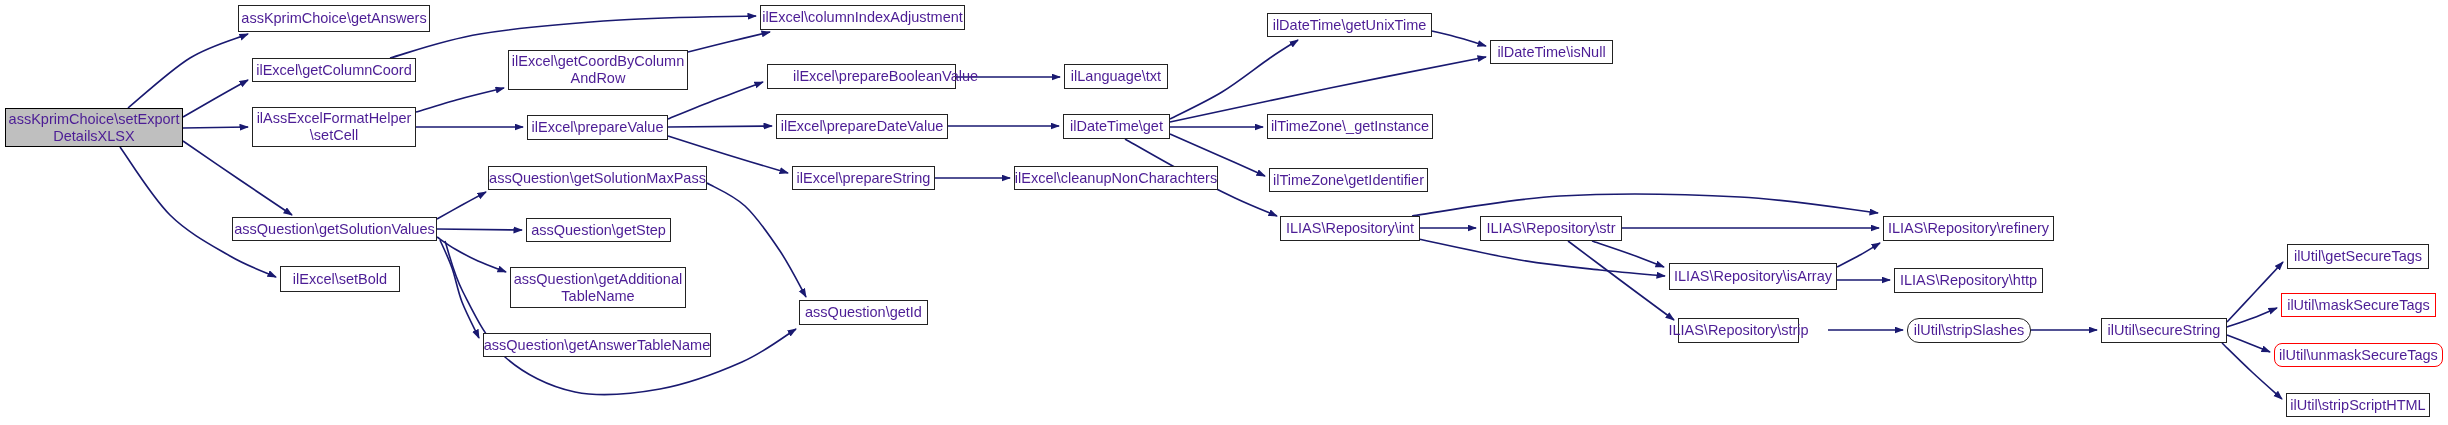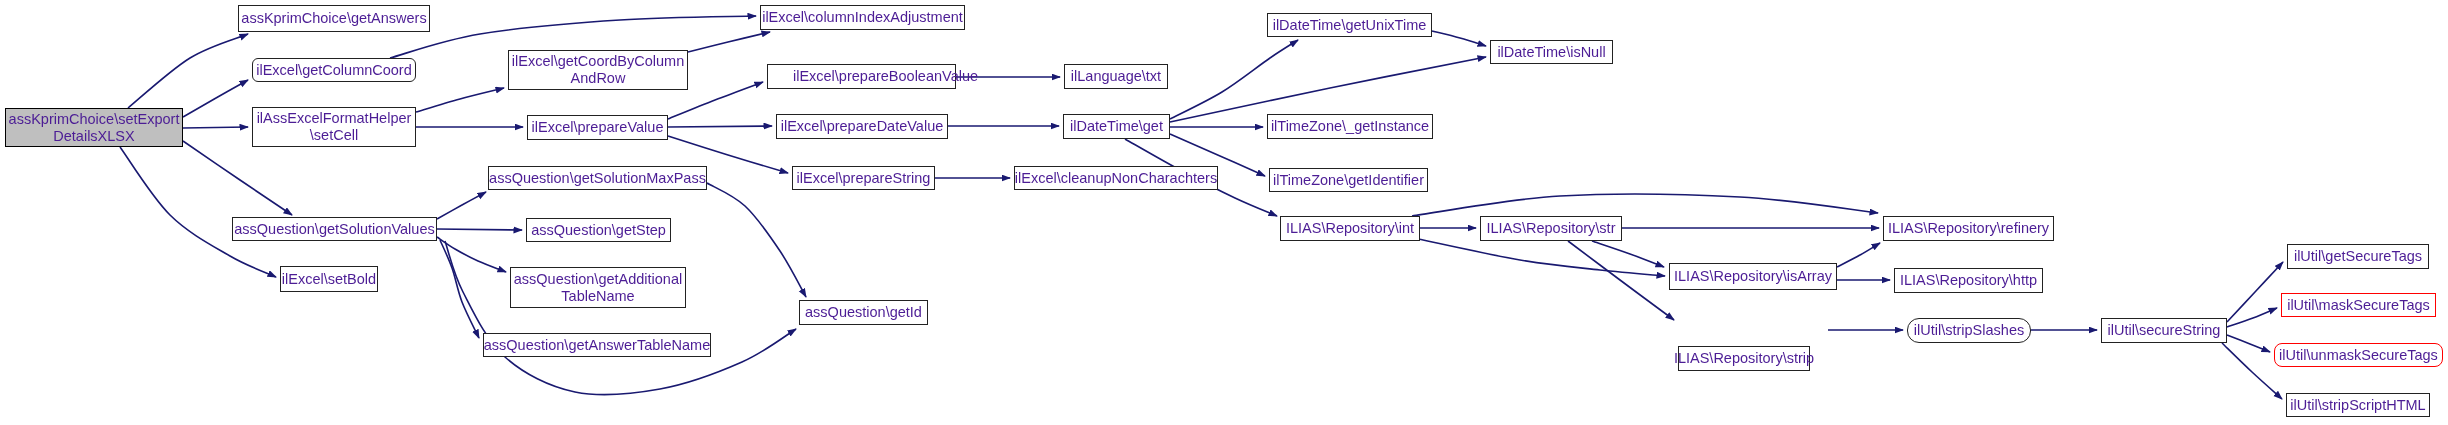--- a/index.html
+++ b/index.html
@@ -71,25 +71,25 @@
       <path d="M437,219 C441.1666666666667,216.66666666666666 453.8333333333333,209.5 462,205 C470.1666666666667,200.5 482,194.16666666666666 486,192" class="edge" marker-end="url(#arrow)"></path>
       <path d="M437,229 L522,230" class="edge" marker-end="url(#arrow)"></path>
       <path d="M437,237 C440,239 448.1666666666667,245 455,249 C461.8333333333333,253 469.5,257.1666666666667 478,261 C486.5,264.8333333333333 501.3333333333333,270.1666666666667 506,272" class="edge" marker-end="url(#arrow)"></path>
       <path d="M440,240 C442,244.66666666666666 448.3333333333333,257.6666666666667 452,268 C455.6666666666667,278.3333333333333 457.5,290.3333333333333 462,302 C466.5,313.6666666666667 476.1666666666667,332 479,338" class="edge" marker-end="url(#arrow)"></path>
       <path d="M445,241 C448,249.5 453,272.6666666666667 463,292 C473,311.3333333333333 486.3333333333333,340.3333333333333 505,357 C523.6666666666666,373.6666666666667 549.1666666666666,386.6666666666667 575,392 C600.8333333333334,397.3333333333333 632.1666666666666,394 660,389 C687.8333333333334,384 719.3333333333334,372 742,362 C764.6666666666666,352 787,334.5 796,329" class="edge" marker-end="url(#arrow)"></path>
       <path d="M707,183 C713.3333333333334,186.83333333333334 732.8333333333334,194.66666666666666 745,206 C757.1666666666666,217.33333333333334 769.8333333333334,235.83333333333334 780,251 C790.1666666666666,266.1666666666667 801.6666666666666,289.3333333333333 806,297" class="edge" marker-end="url(#arrow)"></path>
     </svg>
 <div class="node root" style="left: 5px; top: 108px; width: 178px; height: 39px;">assKprimChoice\setExport
 DetailsXLSX</div>
     <div class="node" style="left: 238px; top: 5px; width: 192px; height: 27px;">assKprimChoice\getAnswers</div>
-    <div class="node" style="left: 252px; top: 58px; width: 164px; height: 24px; border-radius: 6px;">ilExcel\getColumnCoord</div>
+    <div class="node" style="left: 252px; top: 58px; width: 164px; height: 24px;">ilExcel\getColumnCoord</div>
     <div class="node" style="left: 252px; top: 107px; width: 164px; height: 40px;">ilAssExcelFormatHelper
 \setCell</div>
     <div class="node" style="left: 232px; top: 217px; width: 205px; height: 24px;">assQuestion\getSolutionValues</div>
-    <div class="node" style="left: 280px; top: 266px; width: 98px; height: 26px;">ilExcel\setBold</div>
+    <div class="node" style="left: 280px; top: 266px; width: 120px; height: 26px;">ilExcel\setBold</div>
     <div class="node" style="left: 760px; top: 5px; width: 205px; height: 25px;">ilExcel\columnIndexAdjustment</div>
     <div class="node" style="left: 508px; top: 50px; width: 180px; height: 40px;">ilExcel\getCoordByColumn
 AndRow</div>
     <div class="node" style="left: 527px; top: 115px; width: 141px; height: 25px;">ilExcel\prepareValue</div>
     <div class="node" style="left: 767px; top: 64px; width: 189px; height: 25px; padding-left: 48px;">ilExcel\prepareBooleanValue</div>
     <div class="node" style="left: 776px; top: 114px; width: 172px; height: 25px;">ilExcel\prepareDateValue</div>
     <div class="node" style="left: 792px; top: 166px; width: 143px; height: 24px;">ilExcel\prepareString</div>
     <div class="node" style="left: 488px; top: 166px; width: 219px; height: 24px;">assQuestion\getSolutionMaxPass</div>
     <div class="node" style="left: 526px; top: 218px; width: 145px; height: 24px;">assQuestion\getStep</div>
     <div class="node" style="left: 510px; top: 267px; width: 176px; height: 41px;">assQuestion\getAdditional
@@ -101,20 +101,20 @@
     <div class="node" style="left: 1267px; top: 13px; width: 165px; height: 24px;">ilDateTime\getUnixTime</div>
     <div class="node" style="left: 1490px; top: 40px; width: 123px; height: 24px;">ilDateTime\isNull</div>
     <div class="node" style="left: 1267px; top: 114px; width: 166px; height: 25px;">ilTimeZone\_getInstance</div>
     <div class="node" style="left: 1269px; top: 168px; width: 159px; height: 24px;">ilTimeZone\getIdentifier</div>
     <div class="node" style="left: 1014px; top: 166px; width: 204px; height: 24px;">ilExcel\cleanupNonCharachters</div>
     <div class="node" style="left: 1280px; top: 216px; width: 140px; height: 25px;">ILIAS\Repository\int</div>
     <div class="node" style="left: 1480px; top: 216px; width: 142px; height: 25px;">ILIAS\Repository\str</div>
     <div class="node" style="left: 1883px; top: 216px; width: 171px; height: 25px;">ILIAS\Repository\refinery</div>
     <div class="node" style="left: 1669px; top: 263px; width: 168px; height: 27px;">ILIAS\Repository\isArray</div>
     <div class="node" style="left: 1894px; top: 268px; width: 149px; height: 25px;">ILIAS\Repository\http</div>
-    <div class="node" style="left: 1678px; top: 318px; width: 132px; height: 25px; margin-top: 28px;">ILIAS\Repository\strip</div>
+    <div class="node" style="left: 1678px; top: 318px; width: 121px; height: 25px;">ILIAS\Repository\strip</div>
     <div class="node" style="left: 1907px; top: 318px; width: 124px; height: 25px; border-radius: 12px;">ilUtil\stripSlashes</div>
     <div class="node" style="left: 2101px; top: 318px; width: 126px; height: 25px;">ilUtil\secureString</div>
     <div class="node" style="left: 2287px; top: 232px; width: 142px; height: 25px; margin-top: 12px;">ilUtil\getSecureTags</div>
     <div class="node red" style="left: 2281px; top: 293px; width: 155px; height: 24px;">ilUtil\maskSecureTags</div>
     <div class="node red" style="left: 2274px; top: 343px; width: 169px; height: 24px; border-radius: 8px;">ilUtil\unmaskSecureTags</div>
     <div class="node" style="left: 2286px; top: 393px; width: 144px; height: 24px;">ilUtil\stripScriptHTML</div>
   </div>
 
 </body></html>

